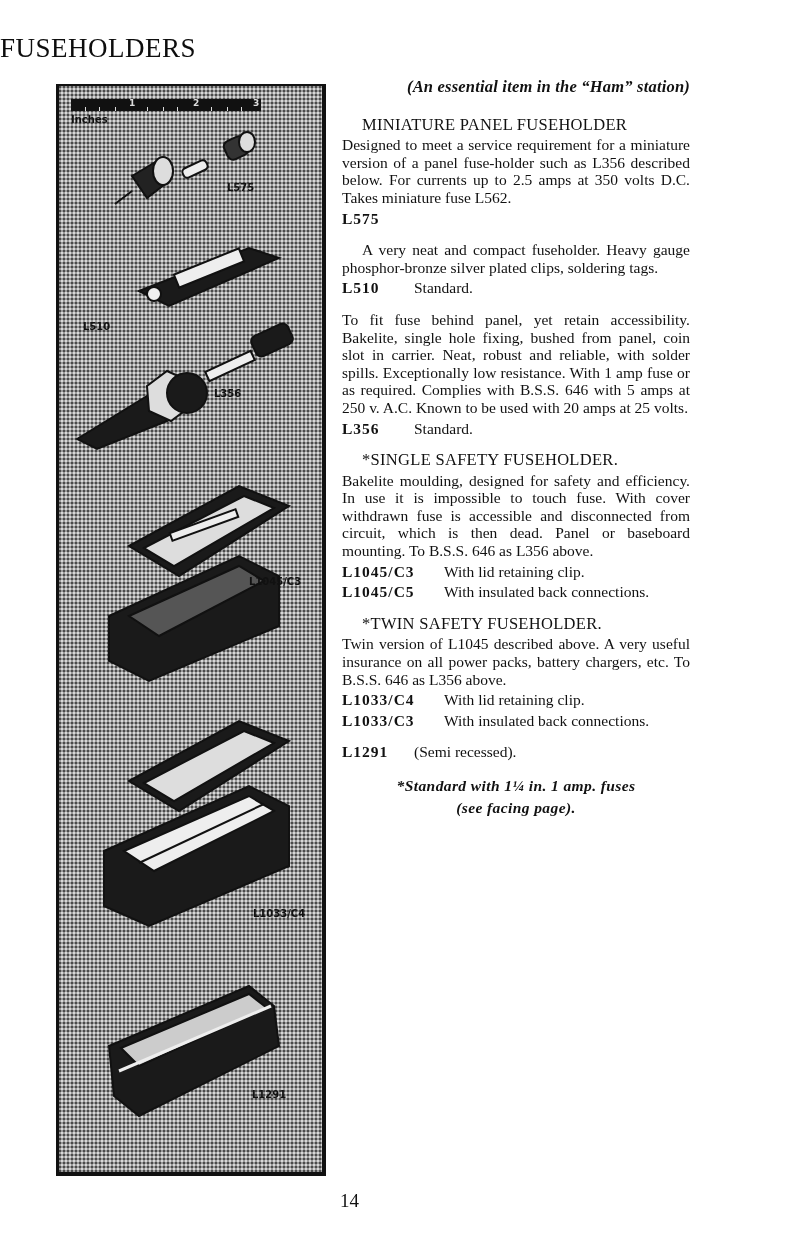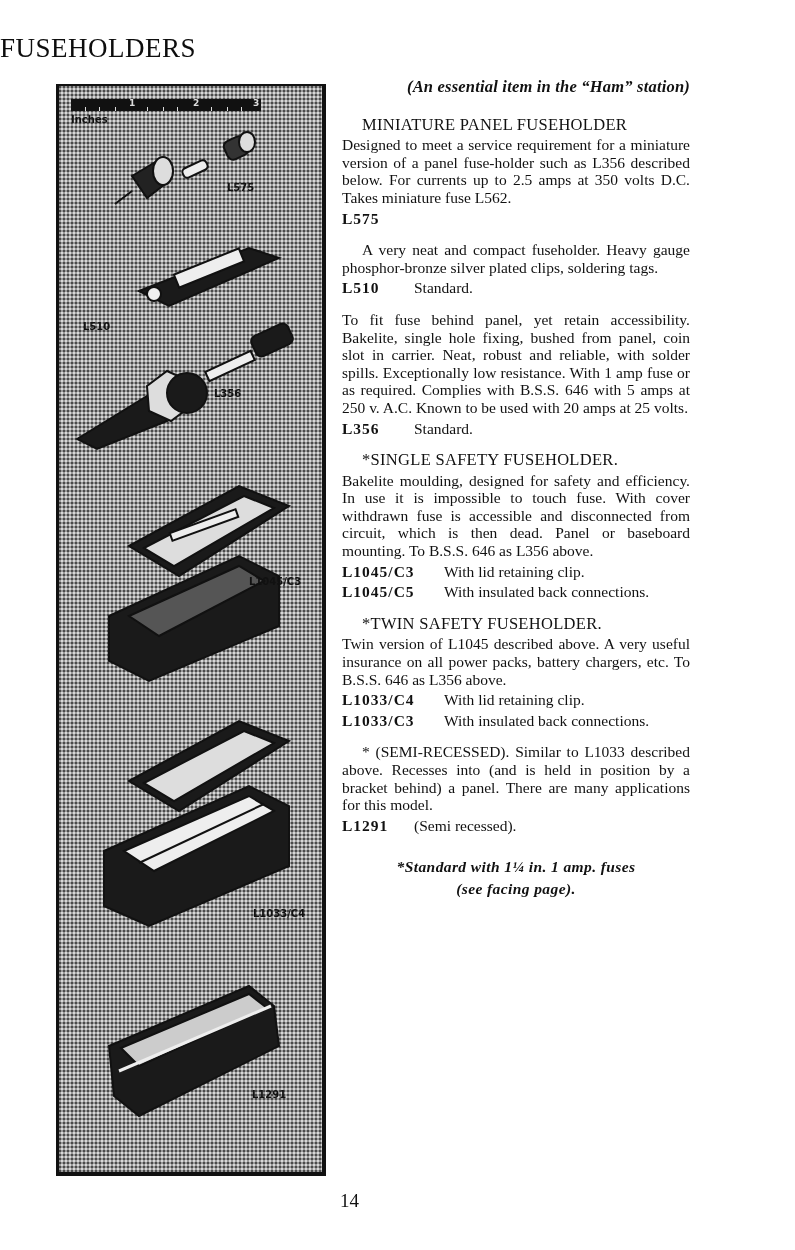--- a/index.html
+++ b/index.html
@@ -50,21 +50,21 @@
     .sec-body { text-align: justify; margin: 0; hyphens: manual; }
     .indent-first { text-indent: 20px; }
     .model-row { display: flex; margin-top: 3px; }
     .model-code { font-weight: bold; letter-spacing: 1px; min-width: 60px; margin-right: 12px; }
     .model-code.wide { min-width: 94px; margin-right: 8px; }
     .model-desc { flex: 1; }
     .model-desc.hang { text-align: justify; text-align-last: left; }
     .semi-head { text-indent: 20px; text-align: justify; margin: 0; }
     .footnote {
       font-style: italic; font-weight: bold; text-align: center; font-size: 15.5px;
-      margin-top: 22px; line-height: 22px; letter-spacing: 0.4px;
+      margin-top: 14px; line-height: 22px; letter-spacing: 0.4px;
     }
     .page-number { position: absolute; left: 340px; top: 1190px; font-size: 19px; }
   </style>
 </head>
 <body>
 
 <div class="page-title">FUSEHOLDERS</div>
 
 <div class="figure-panel">
   <div class="ruler">
@@ -194,24 +194,20 @@
       <span class="model-code wide">L1033/C4</span>
       <span class="model-desc">With lid retaining clip.</span>
     </div>
     <div class="model-row">
       <span class="model-code wide">L1033/C3</span>
       <span class="model-desc hang">With insulated back connections.</span>
     </div>
   </div>
 
   <div class="section">
-    <p class="semi-head">
-      <span>* (SEMI-RECESSED).</span>
-      <span>Similar to L1033 described above. Recesses into (and is held in position by a bracket behind) a panel. There are many applications for this model.</span>
-    </p>
     <div class="model-row">
       <span class="model-code">L1291</span>
       <span class="model-desc">(Semi recessed).</span>
     </div>
   </div>
 
   <div class="footnote">
     <div>*Standard with 1¼ in. 1 amp. fuses</div>
     <div>(see facing page).</div>
   </div>

